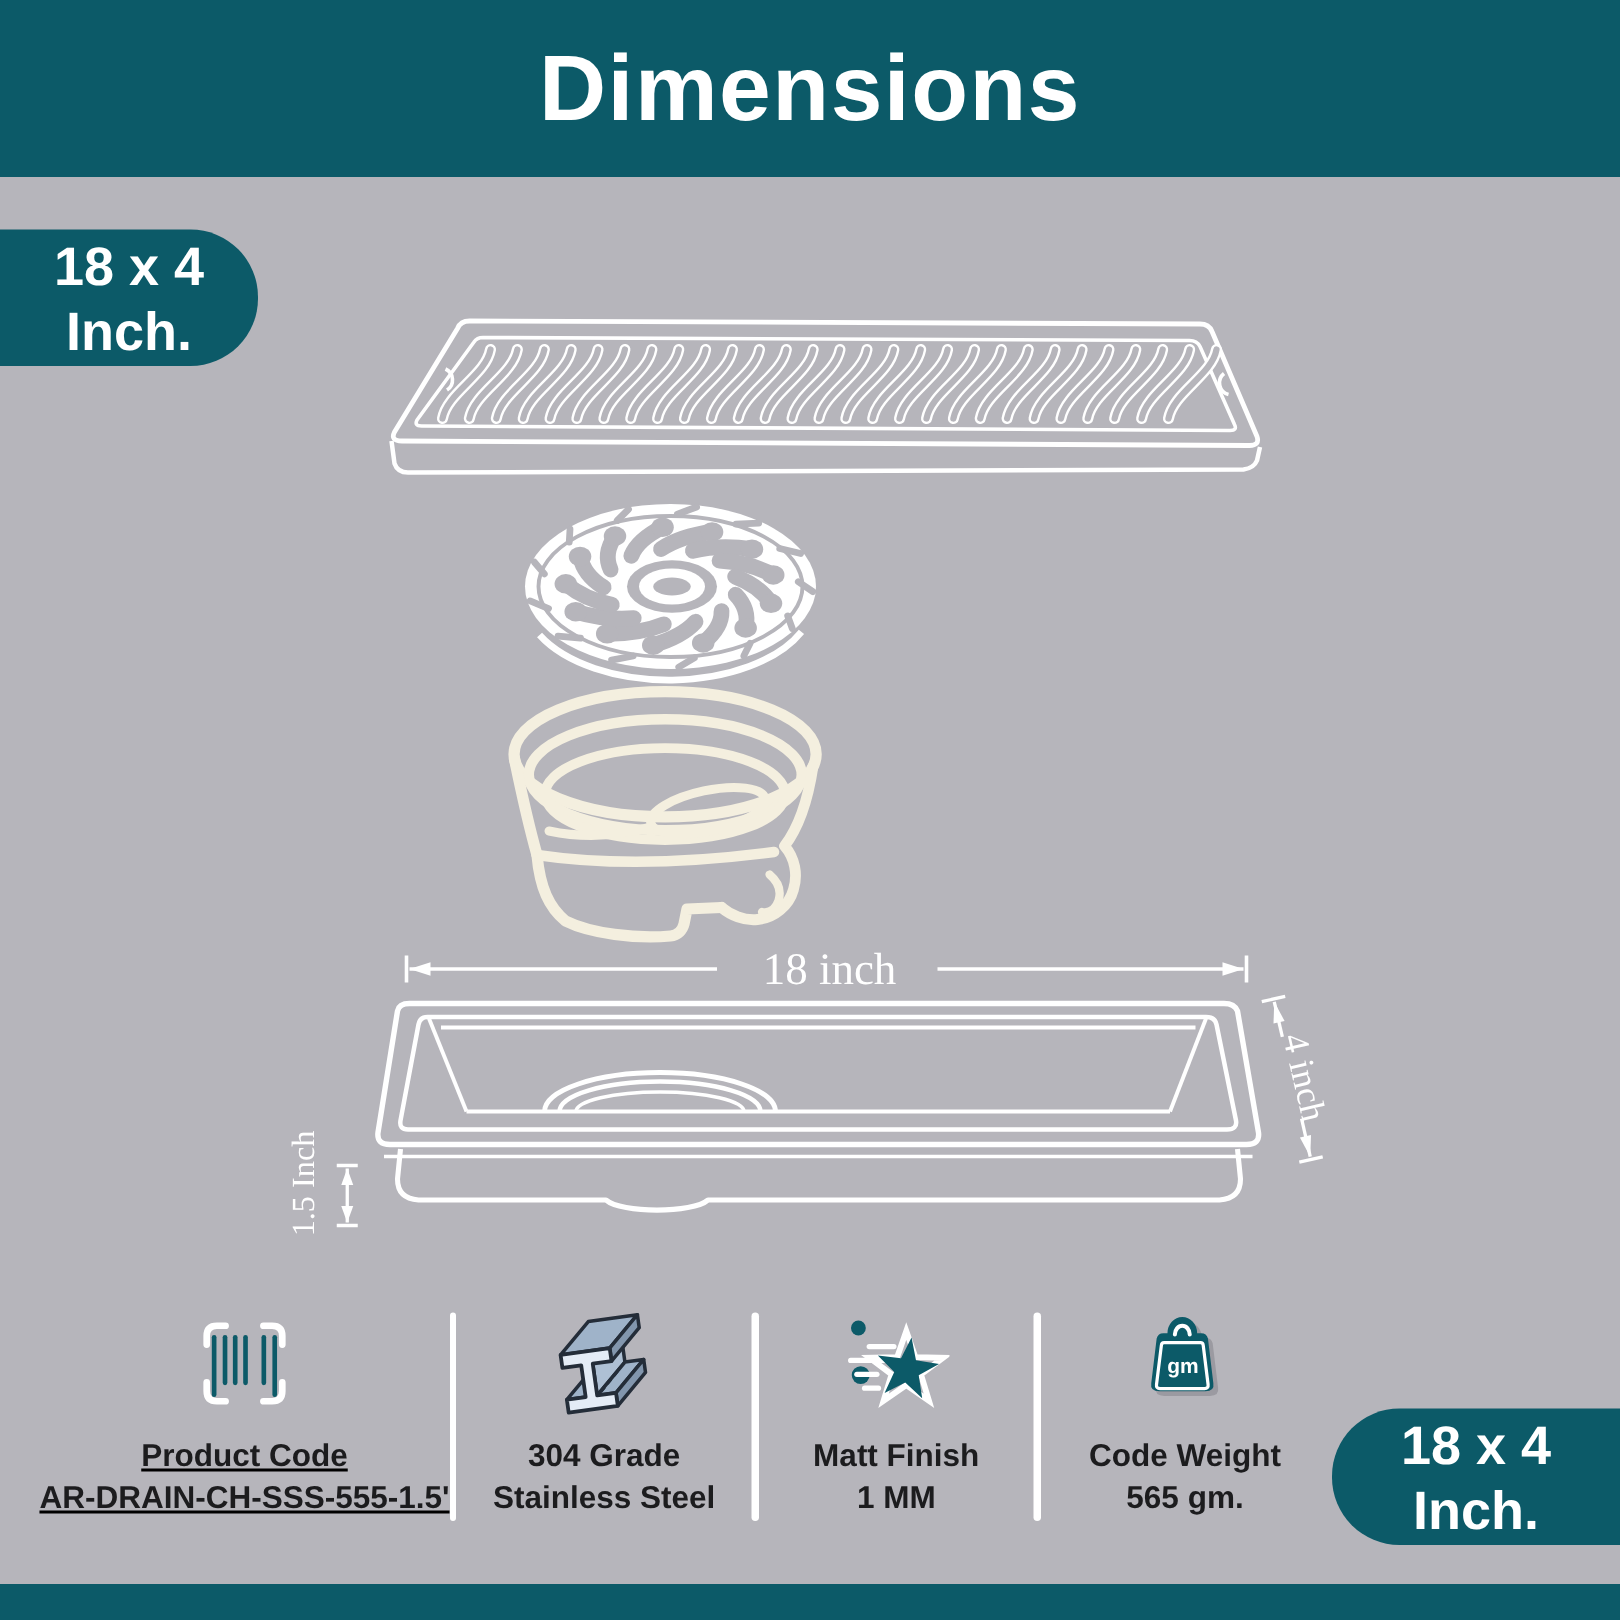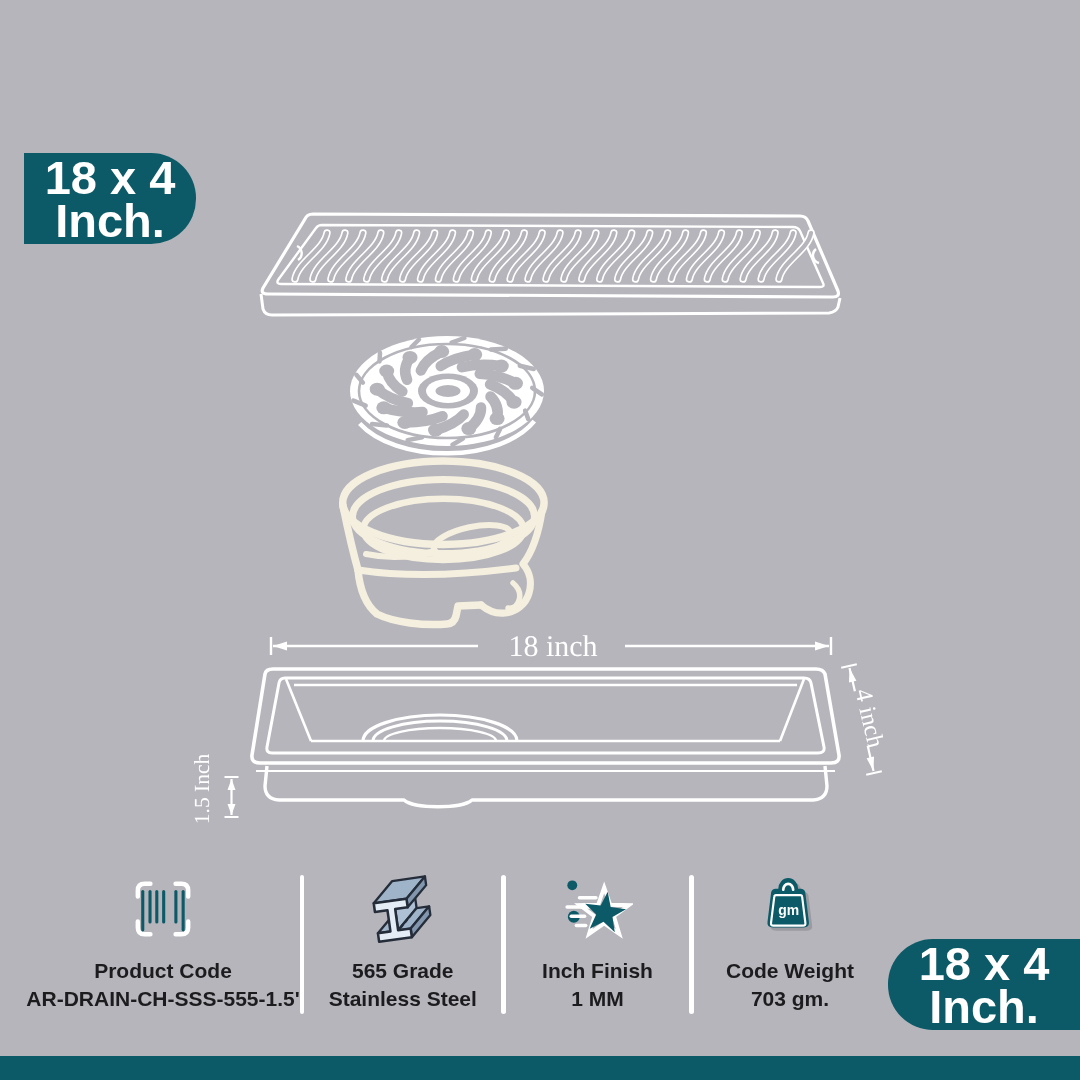--- a/index.html
+++ b/index.html
@@ -23,42 +23,42 @@
     background: var(--teal);
     display: flex; align-items: center; justify-content: center;
   }
   .header-band h1 {
     color: #fff; font-size: 62px; font-weight: bold;
     letter-spacing: 1px;
   }
   .size-badge {
     position: absolute;
     background: var(--teal);
-    color: #fff; font-weight: bold; font-size: 47px;
+    color: #fff; font-weight: bold; font-size: 36px;
     line-height: 43px; text-align: center;
-    display: flex; flex-direction: column; justify-content: center; margin-left: 24px;
+    display: flex; flex-direction: column; justify-content: center;
   }
   .badge-top { left: 0; top: 153px; width: 172px; height: 91px; border-radius: 0 45px 45px 0; }
   .badge-bottom { right: 0; top: 939px; width: 192px; height: 91px; border-radius: 45px 0 0 45px; }
   .bottom-band {
     position: absolute; left: 0; top: 1056px;
     width: 1080px; height: 24px;
     background: var(--teal);
   }
   .art { position: absolute; left: 0; top: 0; }
   .features-row {
     position: absolute; left: 0; top: 866px;
     width: 892px; height: 160px;
     display: flex; align-items: stretch;
   }
   .feature {
     display: flex; flex-direction: column; align-items: center;
     flex: 0 0 auto;
   }
-  .feature:first-child { padding-left: 24px; }
+  .feature:first-child { padding-left: 24px; text-decoration: underline; }
   .feature-icon {
     height: 86px; display: flex; align-items: center; justify-content: flex-end;
   }
   .feature-title, .feature-value {
     color: var(--text-dark);
     font-size: 21px; font-weight: bold;
     line-height: 28px; text-align: center; white-space: nowrap;
   }
   .feature-title { margin-top: 5px; }
   .divider {
@@ -70,20 +70,23 @@
     font-family: "Liberation Serif", serif;
     fill: #fff;
     text-rendering: geometricPrecision;
   }
 </style>
 </head>
 <body>
 
 <div class="canvas">
 
+  <div class="header-band">
+    <h1>Dimensions</h1>
+  </div>
 
   <div class="size-badge badge-top">
     <span>18 x 4</span>
     <span>Inch.</span>
   </div>
 
   <svg class="art" width="1080" height="1080" viewBox="0 0 1080 1080">
     <g>
 <path d="M261,294 L263,309 Q265,315 272,315 L829,313 Q836,312 838,307 L840,298" fill="none" stroke="#fff" stroke-width="3" stroke-linejoin="round"></path>
 <path d="M313,214 L800,216 Q806,216 808,221 L838,291 Q840,297 833,297 L268,294 Q260,294 263,288 L305,219 Q307,214 313,214 Z" fill="none" stroke="#fff" stroke-width="3.2" stroke-linejoin="round"></path>
@@ -273,57 +276,57 @@
 <polygon points="28.0,36.0 28.0,58.0 50.0,38.0 50.0,16.0" fill="#aec0d4" stroke="#242d39" stroke-width="2.4" stroke-linejoin="round"></polygon>
 <polygon points="28.0,58.0 41.0,58.0 63.0,38.0 50.0,38.0" fill="#9fb3c9" stroke="#242d39" stroke-width="2.4" stroke-linejoin="round"></polygon>
 <polygon points="41.0,58.0 41.0,67.0 63.0,47.0 63.0,38.0" fill="#8296ad" stroke="#242d39" stroke-width="2.4" stroke-linejoin="round"></polygon>
 <polygon points="7.0,27.0 41.0,27.0 63.0,7.0 29.0,7.0" fill="#9fb3c9" stroke="#242d39" stroke-width="2.4" stroke-linejoin="round"></polygon>
 <polygon points="41.0,27.0 41.0,36.0 63.0,16.0 63.0,7.0" fill="#8296ad" stroke="#242d39" stroke-width="2.4" stroke-linejoin="round"></polygon>
 <path d="M7.0,27.0 L41.0,27.0 L41.0,36.0 L28.0,36.0 L28.0,58.0 L41.0,58.0 L41.0,67.0 L7.0,67.0 L7.0,58.0 L20.0,58.0 L20.0,36.0 L7.0,36.0 Z" fill="#e4ecf6" stroke="#242d39" stroke-width="2.6" stroke-linejoin="round"></path>
 <path d="M31,56 L46,42" stroke="#242d39" stroke-width="1.6" stroke-dasharray="4 3" fill="none"></path>
             </g>
           </svg>
         </div>
-  <div class="feature-title">565 Grade</div>
+  <div class="feature-title">304 Grade</div>
   <div class="feature-value">Stainless Steel</div>
 </div>
 <div class="divider"></div>
 <div class="feature" style="width:188px">
   <div class="feature-icon">
           <svg viewBox="0 0 68 60" width="70" height="62">
 <circle cx="9" cy="7" r="4.8" fill="var(--teal)"></circle>
 <circle cx="10.5" cy="37.5" r="5.8" fill="var(--teal)"></circle>
 <g stroke="#fff" stroke-width="3.4" stroke-linecap="round" fill="none">
 <path d="M16,19 h16"></path>
               <path d="M4,28 h31"></path>
               <path d="M8,37 h13"></path>
               <path d="M13,46 h9"></path>
 </g>
 <polygon points="40.0,9.0 45.9,25.9 63.8,26.3 49.5,37.1 54.7,54.2 40.0,44.0 25.3,54.2 30.5,37.1 16.2,26.3 34.1,25.9" fill="none" stroke="#fff" stroke-width="3.8" stroke-linejoin="miter"></polygon>
 <polygon points="40.5,13.0 45.4,27.2 60.5,27.5 48.5,36.6 52.8,51.0 40.5,42.4 28.2,51.0 32.5,36.6 20.5,27.5 35.6,27.2" fill="var(--teal)" transform="rotate(8 40.5 34)"></polygon>
 </svg>
         </div>
-  <div class="feature-title">Inch Finish</div>
+  <div class="feature-title">Matt Finish</div>
   <div class="feature-value">1 MM</div>
 </div>
 <div class="divider"></div>
 <div class="feature" style="width:197px">
   <div class="feature-icon">
           <svg viewBox="0 0 60 70" width="54" height="63">
 <g transform="translate(3.5,3.5)" opacity="0.25">
               <path d="M17,12 a11,12 0 0 1 22,0 l3,0 q4,0 5,4 l4,33 q1,6 -6,6 H11 q-7,0 -6,-6 l4,-33 q1,-4 5,-4 Z" fill="#4c4c55"></path>
             </g>
 <path d="M17,12 a11,12 0 0 1 22,0 l3,0 q4,0 5,4 l4,33 q1,6 -6,6 H11 q-7,0 -6,-6 l4,-33 q1,-4 5,-4 Z" fill="var(--teal)"></path>
 <path d="M22.5,13 a5.5,6.5 0 0 1 11,0" fill="none" stroke="#fff" stroke-width="3" stroke-linecap="round"></path>
 <path d="M14.5,19 h27 q1.8,0 2,2 l3.6,29 q0.4,3 -2.6,3 H11.5 q-3,0 -2.6,-3 l3.6,-29 q0.2,-2 2,-2 Z" fill="none" stroke="#fff" stroke-width="2.4"></path>
 <text x="28.5" y="41.5" text-anchor="middle" font-family="Liberation Sans, sans-serif" font-size="15.5" font-weight="bold" fill="#fff">gm</text>
 </svg>
         </div>
   <div class="feature-title">Code Weight</div>
-  <div class="feature-value">703 gm.</div>
+  <div class="feature-value">565 gm.</div>
 </div>
   </div>
 
   <div class="size-badge badge-bottom">
     <span>18 x 4</span>
     <span>Inch.</span>
   </div>
 
   <div class="bottom-band"></div>
 

